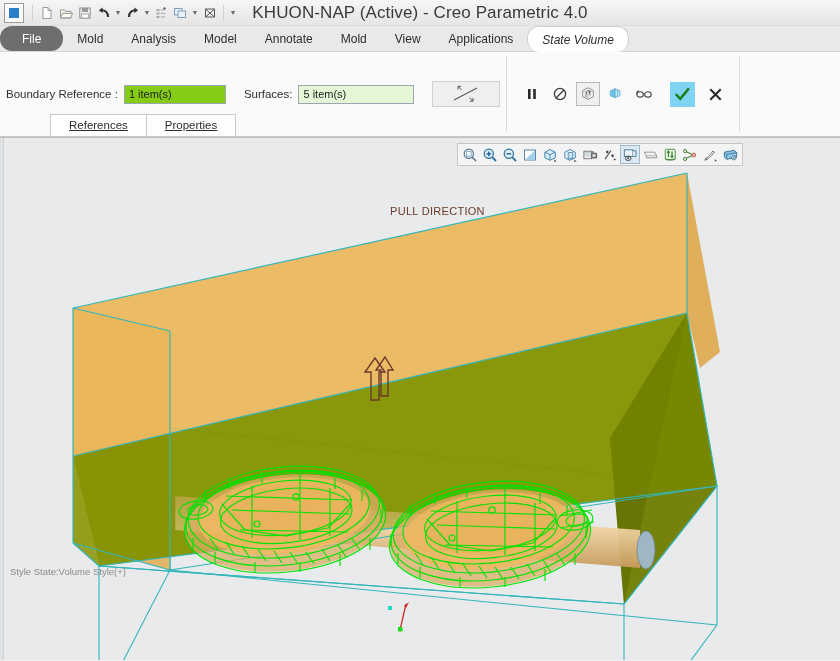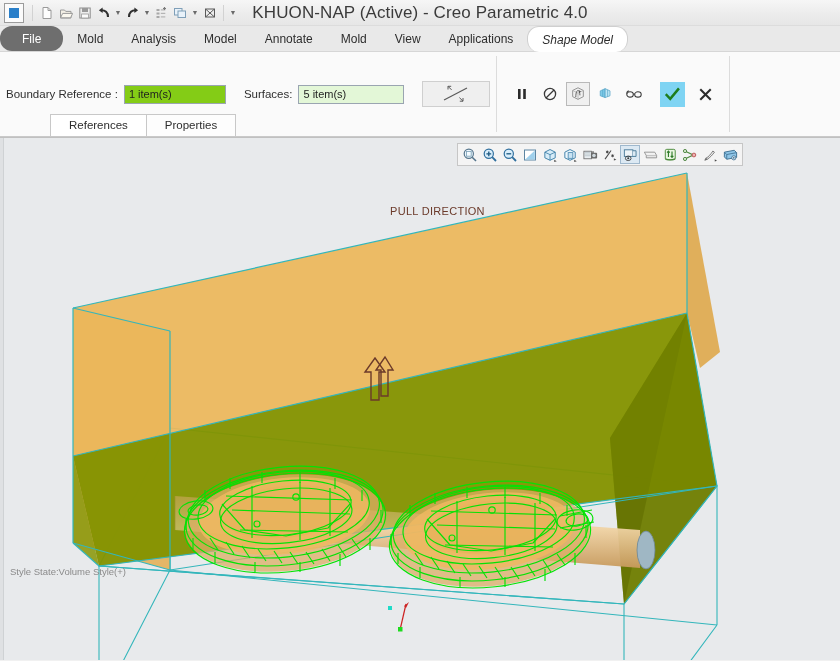--- a/index.html
+++ b/index.html
@@ -141,21 +141,21 @@
     height: 19px;
     border: 1px solid #9aa5b1;
     font-size: 11px;
     color: #1f1f1f;
     padding: 0 4px;
     display: flex;
     align-items: center;
     font-family: "Liberation Sans", sans-serif;
   }
   .finput.boundary { width: 102px; background: #84cc16; }
-  .finput.surfaces { width: 106px; background: #e3f7d7; }
+  .finput.surfaces { width: 116px; background: #e3f7d7; }
   .spacer-lbl { width: 18px; }
   .flipbtn {
     margin-left: 18px;
     width: 68px; height: 26px;
     border: 1px solid #cfcfcf;
     background: #efefef;
     display: flex; align-items: center; justify-content: center;
   }
 
   .actions {
@@ -194,20 +194,21 @@
   }
   .subtab {
     padding: 4px 18px 5px 18px;
     font-size: 11.5px;
     color: #2d2d2d;
     background: #fdfdfd;
     border: 1px solid #c8c8c8;
     border-bottom: none;
     cursor: default;
     white-space: nowrap;
+    text-decoration: underline;
   }
   .subtab + .subtab { border-left: none; }
   .subtab.active { background: #ffffff; }
 
   
   .viewport {
     position: relative;
     height: 523px;
     background: #e8eaec;
     border-top: 1px solid #c0c0c0;
@@ -333,21 +334,21 @@
 
   <div class="tabstrip">
     <div class="tab file">File</div>
     <div class="tab">Mold</div>
     <div class="tab">Analysis</div>
     <div class="tab">Model</div>
     <div class="tab">Annotate</div>
     <div class="tab">Mold</div>
     <div class="tab">View</div>
     <div class="tab">Applications</div>
-    <div class="tab active">Shape Model</div>
+    <div class="tab active">State Volume</div>
   </div>
 
   <div class="ribbon">
 
     <div class="rgroup">
       <div class="field-row">
         <span class="flabel">Boundary Reference :</span>
         <div class="finput boundary">1 item(s)</div>
         <span class="spacer-lbl"></span>
         <span class="flabel">Surfaces:</span>

